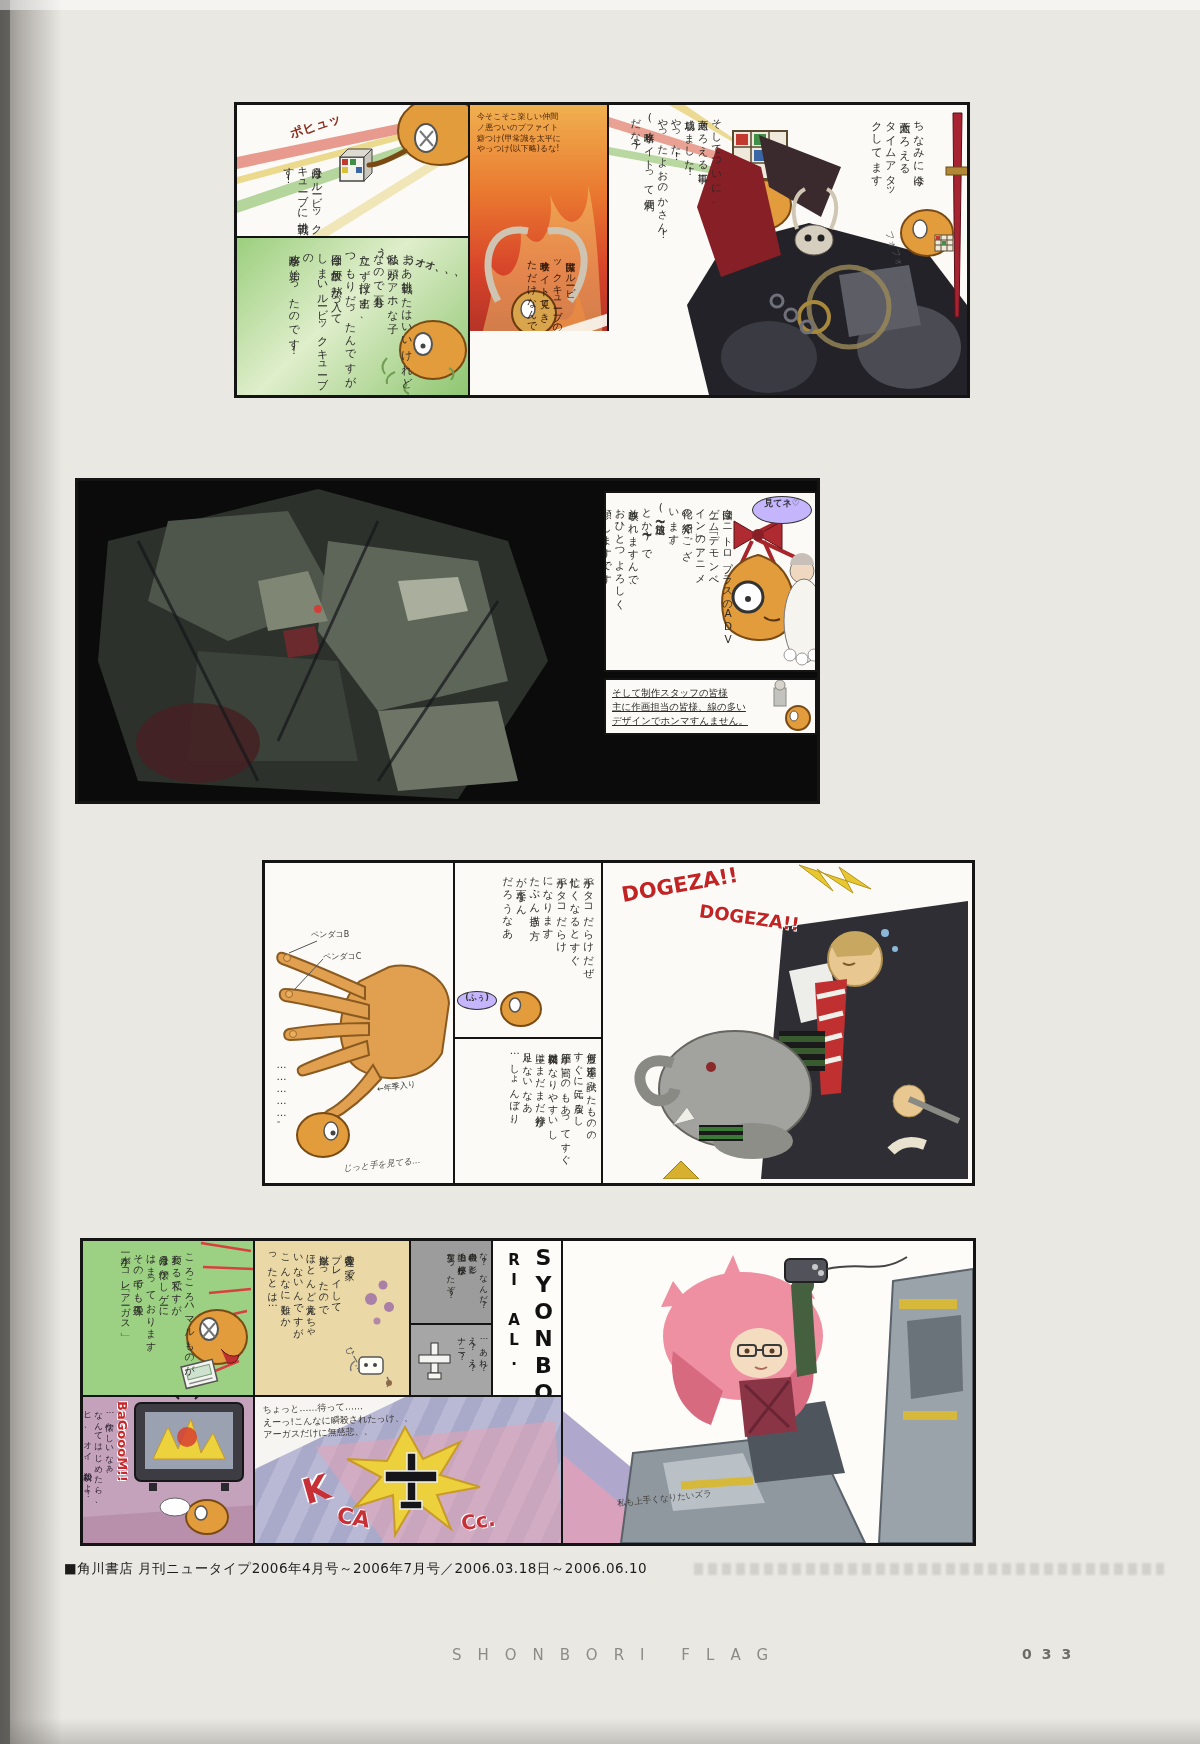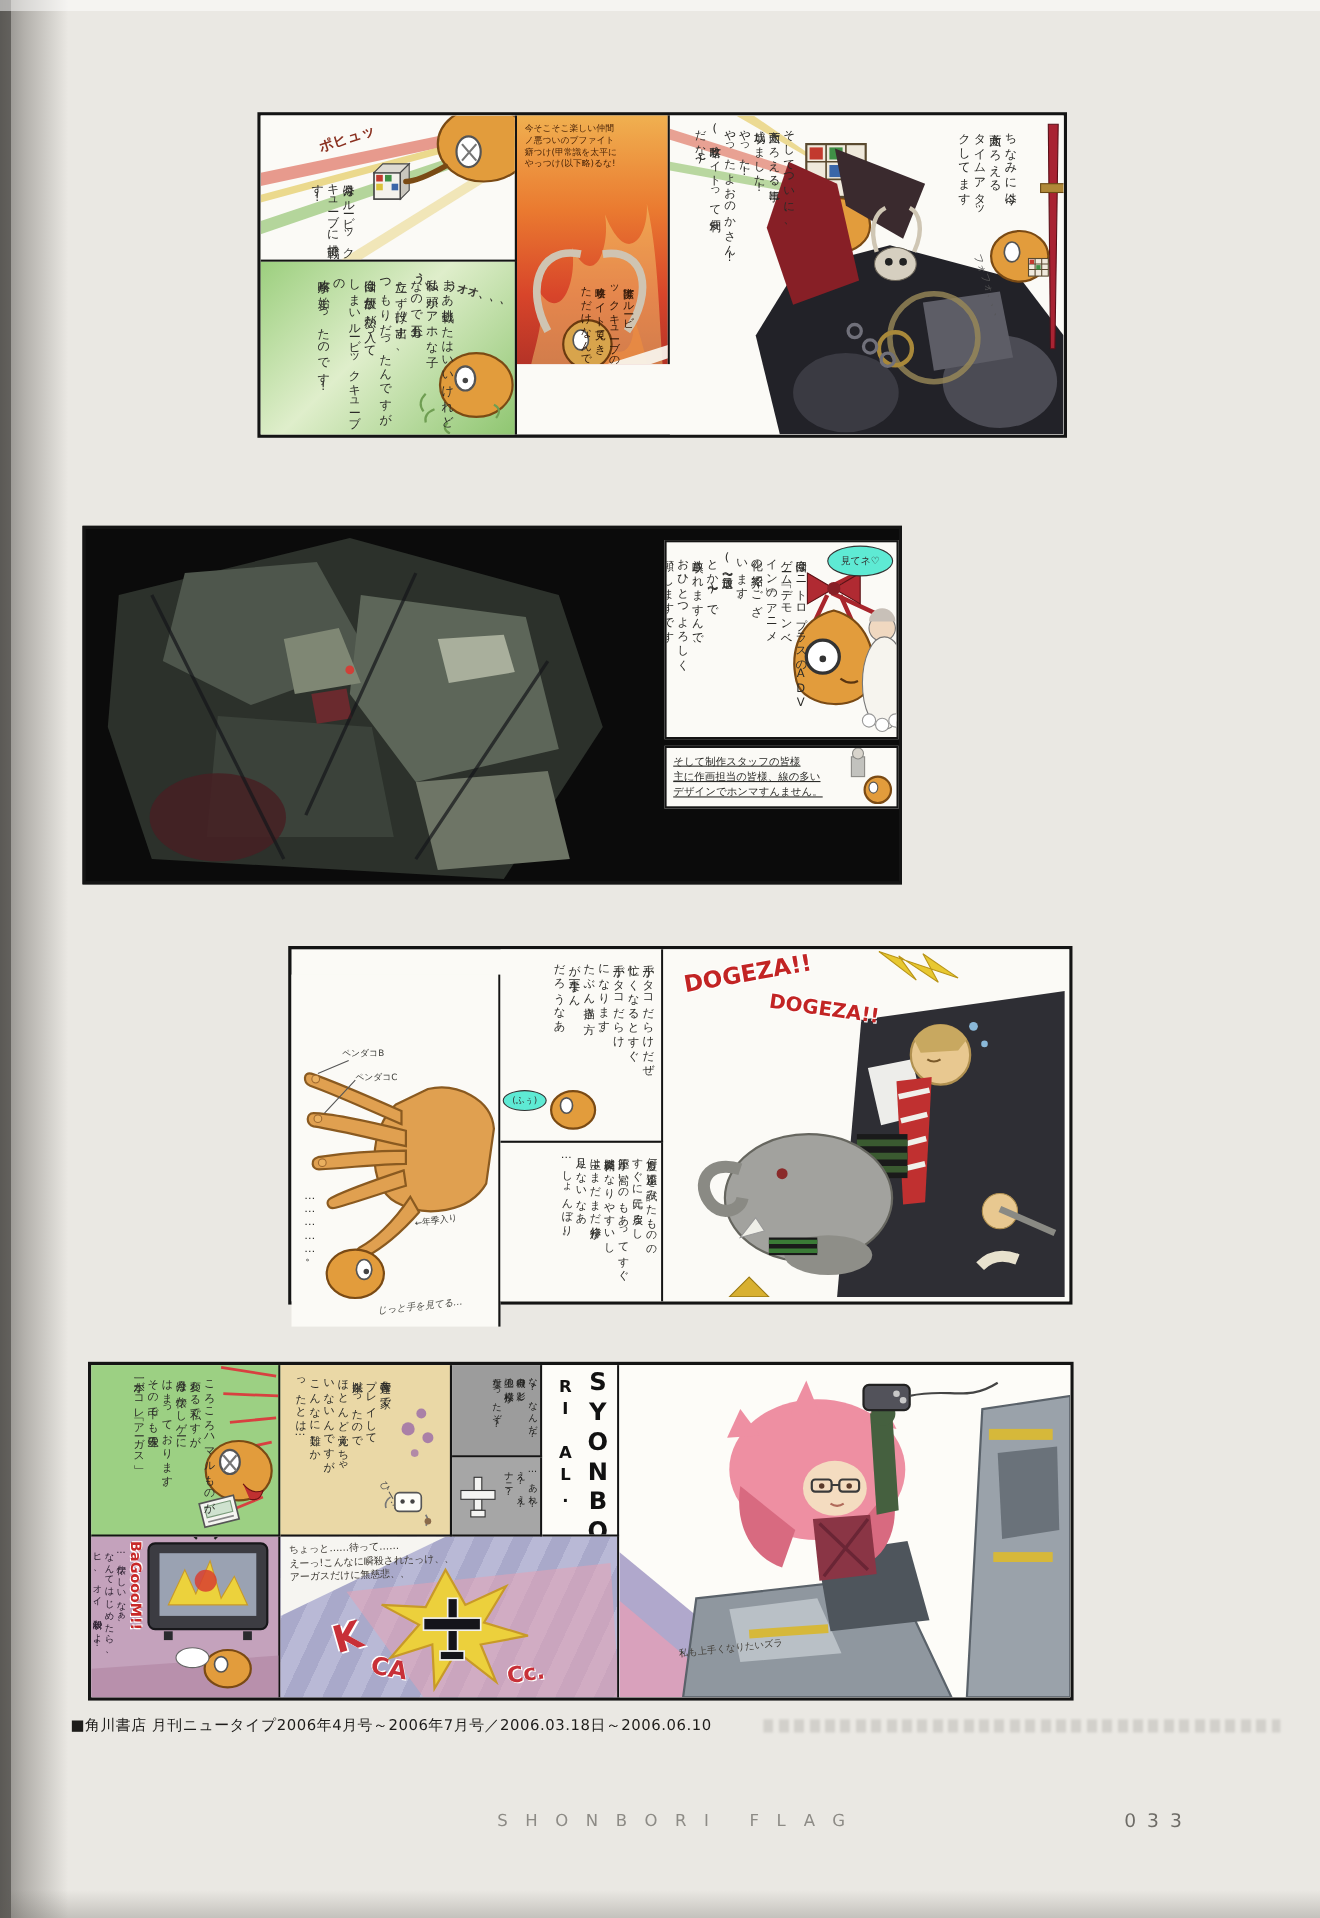--- a/index.html
+++ b/index.html
@@ -20,24 +20,24 @@
   .vtext-rot{writing-mode:vertical-rl;text-orientation:mixed;position:absolute;}
   .htext{position:absolute;white-space:pre-line;color:#2b2b28;}
   .sfx{position:absolute;font-weight:bold;white-space:pre;}
   svg{position:absolute;left:0;top:0;}
 
   .caption{position:absolute;left:64px;top:1560px;font-size:13.5px;color:#1d1c1a;letter-spacing:.5px;}
   .ghost{position:absolute;left:694px;top:1563px;width:470px;height:12px;opacity:.18;filter:blur(1px);
          background:repeating-linear-gradient(90deg,#6a6862 0 9px,rgba(0,0,0,0) 9px 14px);}
   .footer{position:absolute;top:1646px;left:0;width:100%;height:24px;}
   .footer-title{position:absolute;left:452px;font-size:15px;letter-spacing:16px;color:#8d8b86;}
-  .footer-page{position:absolute;left:1022px;font-size:17px;letter-spacing:10px;color:#6e6c67;font-weight:normal;}
-
-  .bubble{position:absolute;background:#5eead4;border:1.5px solid #333;border-radius:50%;
-          display:flex;align-items:center;justify-content:center;color:#333;}
+  .footer-page{position:absolute;left:1022px;font-size:14px;letter-spacing:10px;color:#6e6c67;font-weight:bold;}
+
+  .bubble{position:absolute;background:#c4b5fd;border:1.5px solid #333;border-radius:50%;
+          display:flex;justify-content:center;color:#333;font-weight:bold;}
   .greenbg{background:linear-gradient(135deg,#9ccf7e 0%,#dfeecb 45%,#8fc671 100%);}
   .firebg{background:linear-gradient(180deg,#f0b050 0%,#ea7a30 38%,#d8452a 72%,#b53327 100%);}
   .stripebg{background:repeating-linear-gradient(115deg,#a9a9ca 0 16px,#b9b9d6 16px 32px);}
 </style>
 </head>
 <body>
 
 <div class="page">
   <div class="edge-left"></div>
   <div class="edge-left2"></div>
@@ -239,21 +239,21 @@
         <ellipse cx="188" cy="36" rx="4" ry="5" fill="#fff" stroke="#555"></ellipse>
       </svg>
       <div class="htext" style="left:6px;top:6px;width:160px;font-size:9.5px;line-height:1.45;text-decoration:underline;">そして制作スタッフの皆様
 主に作画担当の皆様、線の多い
 デザインでホンマすんません。</div>
     </div>
   </div>
 
   <div class="strip" style="left:262px;top:860px;width:713px;height:326px;">
 
-    <div class="panel noborder" style="left:0;top:0;width:190px;height:320px;border-right:2px solid #141414;margin-top:23px;">
+    <div class="panel noborder" style="left:0;top:0;width:190px;height:320px;border-right:2px solid #141414;">
       <svg width="186" height="316" viewBox="0 0 186 316">
         <g>
           <path d="M95,118 C70,140 68,192 95,207 C122,222 162,216 177,190 L184,140 C182,113 150,98 124,104 Z" fill="#e0a050" stroke="#8a5a20" stroke-width="2"></path>
           <path d="M100,124 C64,108 30,94 18,90 C11,88 10,98 17,101 C42,110 72,124 100,136 Z" fill="#e0a050" stroke="#8a5a20" stroke-width="2"></path>
           <path d="M104,142 C66,132 32,126 20,126 C13,126 13,136 20,138 C46,142 76,150 104,156 Z" fill="#e0a050" stroke="#8a5a20" stroke-width="2"></path>
           <path d="M104,160 C68,160 36,164 24,166 C17,168 18,177 25,177 C50,176 78,172 104,172 Z" fill="#e0a050" stroke="#8a5a20" stroke-width="2"></path>
           <path d="M102,178 C72,188 46,198 36,203 C30,206 33,214 40,212 C62,206 84,198 104,192 Z" fill="#e0a050" stroke="#8a5a20" stroke-width="2"></path>
           <path d="M108,202 C92,226 74,242 62,248 C56,252 60,260 67,257 C84,248 102,232 116,216 Z" fill="#e0a050" stroke="#8a5a20" stroke-width="2"></path>
           <circle cx="22" cy="95" r="3.5" fill="#eab060" stroke="#a06a30"></circle>
           <circle cx="24" cy="131" r="3.5" fill="#eab060" stroke="#a06a30"></circle>

